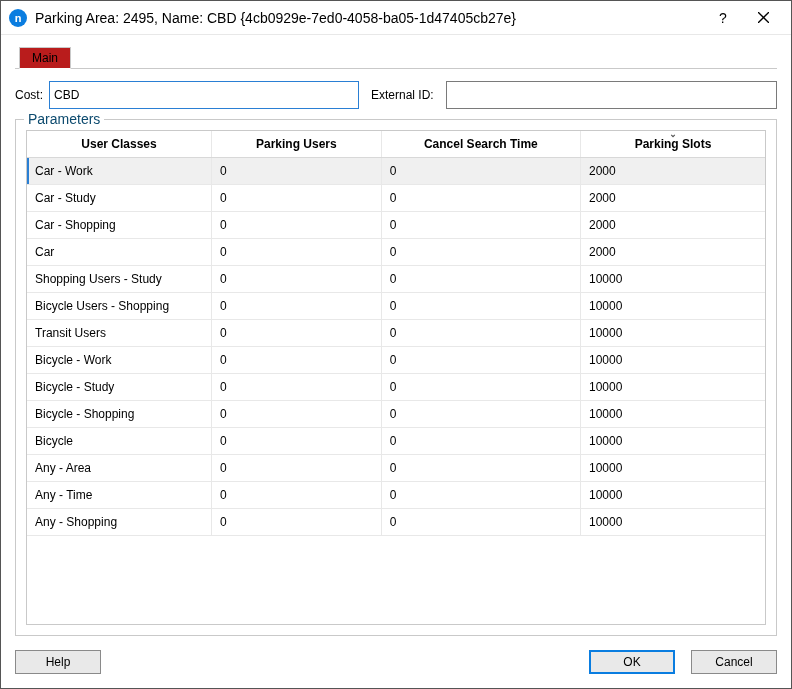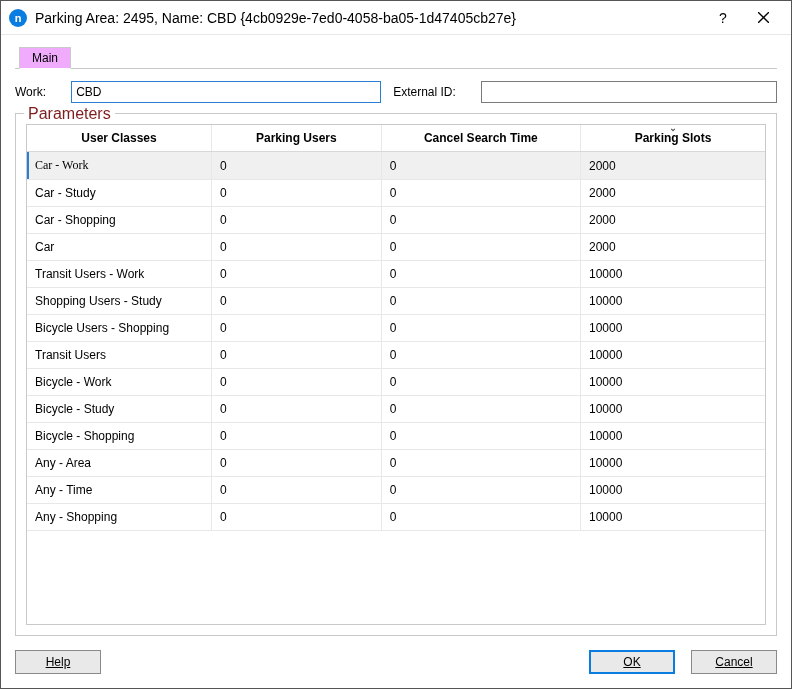--- a/index.html
+++ b/index.html
@@ -8,47 +8,47 @@
   .titlebar { height: 34px; display: flex; align-items: center; padding: 0 8px 0 8px; border-bottom: 1px solid #e8e8e8; }
   .titlebar .app-icon { width: 18px; height: 18px; border-radius: 50%; background: #0a7de0; color: #fff; font-size: 11px; font-weight: bold; display: flex; align-items: center; justify-content: center; margin-right: 8px; }
   .titlebar .title { flex: 0 0 auto; font-size: 14px; }
   .titlebar .spacer { flex: 1; }
   .titlebar .ctrl { width: 40px; height: 32px; display: flex; align-items: center; justify-content: center; font-size: 14px; }
   .titlebar .ctrl.help { font-weight: normal; }
   .titlebar .ctrl.close svg { width: 11px; height: 11px; }
 
   .content { flex: 1; padding: 10px 14px 0 14px; display: flex; flex-direction: column; }
   .tabstrip { display: flex; align-items: flex-end; height: 24px; border-bottom: 1px solid #c9c9c9; }
-  .tab { border: 1px solid #c9c9c9; border-bottom: 1px solid #fff; background: #f0abfc; padding: 3px 12px; margin-left: 4px; margin-bottom: -1px; font-size: 12px; }
+  .tab { border: 1px solid #c9c9c9; border-bottom: 1px solid #fff; background: #b91c1c; padding: 3px 12px; margin-left: 4px; margin-bottom: -1px; font-size: 12px; }
 
   .form-row { display: flex; align-items: center; margin: 12px 0 10px 0; font-size: 12px; }
   .form-row label { margin-right: 6px; }
-  .form-row input[type="text"] { height: 22px; border: 1px solid #7a7a7a; padding: 1px 4px; font-size: 12px; font-family: inherit; margin-left: 19px; }
+  .form-row input[type="text"] { height: 28px; border: 1px solid #7a7a7a; padding: 1px 4px; font-size: 12px; font-family: inherit; }
   .name-field { width: 310px; border-color: #2a7fd4 !important; outline: 1px solid #2a7fd4; outline-offset: -1px; }
   .ext-field { flex: 1; margin-left: 6px; }
 
   .fieldset { border: 1px solid #c9c9c9; margin: 0; padding: 10px; position: relative; flex: 1; display: flex; flex-direction: column; }
-  .fieldset .legend { position: absolute; top: -9px; left: 8px; background: #fff; padding: 0 4px; font-size: 16px; color: #7f1d1d; }
+  .fieldset .legend { position: absolute; top: -9px; left: 8px; background: #fff; padding: 0 4px; font-size: 14px; color: #0c4a6e; }
 
   .table-wrap { border: 1px solid #c9c9c9; flex: 1; overflow: hidden; }
   table { width: 100%; border-collapse: collapse; table-layout: fixed; }
   thead th { background: #fff; font-weight: bold; text-align: center; font-size: 12px; border-bottom: 1px solid #d8d8d8; border-right: 1px solid #e8e8e8; padding: 6px 4px; position: relative; }
   thead th:last-child { border-right: none; }
   .sort-indicator { position: absolute; top: -2px; left: 50%; transform: translateX(-50%); font-size: 9px; color: #555; }
   tbody td { border-bottom: 1px solid #e8e8e8; border-right: 1px solid #e8e8e8; padding: 6px 8px; font-size: 12px; white-space: nowrap; overflow: hidden; text-overflow: ellipsis; }
   tbody td:last-child { border-right: none; }
   tbody tr.selected td { background: #f0f0f0; }
-  tbody tr.selected td:first-child { box-shadow: inset 2px 0 0 #2a7fd4; font-family: Liberation Serif, serif; }
+  tbody tr.selected td:first-child { box-shadow: inset 2px 0 0 #2a7fd4; }
 
   col.c1 { width: 25%; }
   col.c2 { width: 23%; }
   col.c3 { width: 27%; }
   col.c4 { width: 25%; }
 
-  .footer { height: 52px; display: flex; align-items: center; padding: 0 14px; text-decoration: underline; }
+  .footer { height: 52px; display: flex; align-items: center; padding: 0 14px; }
   .footer .spacer { flex: 1; }
   .btn { width: 86px; height: 24px; border: 1px solid #8a8a8a; background: #e9e9e9; font-size: 12px; font-family: inherit; cursor: pointer; margin-left: 16px; display: inline-flex; align-items: center; justify-content: center; }
   .btn.default { border: 1px solid #0a7de0; box-shadow: inset 0 0 0 1px #0a7de0; }
   .footer .btn.help { margin-left: 0; }
 </style>
 </head>
 <body>
 
 <div class="window">
 
@@ -65,21 +65,21 @@
     </div>
   </div>
 
   <div class="content">
 
     <div class="tabstrip">
       <div class="tab">Main</div>
     </div>
 
     <div class="form-row">
-      <label>Work:</label>
+      <label>Cost:</label>
       <input type="text" class="name-field" value="CBD" style="">
       <label style="margin-left:12px;">External ID:</label>
       <input type="text" class="ext-field" value="" style="">
     </div>
 
     <div class="fieldset">
       <span class="legend">Parameters</span>
       <div class="table-wrap">
         <table>
           <colgroup>
@@ -115,26 +115,20 @@
                 <td>0</td>
                 <td>2000</td>
               </tr>
               <tr>
                 <td>Car</td>
                 <td>0</td>
                 <td>0</td>
                 <td>2000</td>
               </tr>
               <tr>
-                <td>Transit Users - Work</td>
-                <td>0</td>
-                <td>0</td>
-                <td>10000</td>
-              </tr>
-              <tr>
                 <td>Shopping Users - Study</td>
                 <td>0</td>
                 <td>0</td>
                 <td>10000</td>
               </tr>
               <tr>
                 <td>Bicycle Users - Shopping</td>
                 <td>0</td>
                 <td>0</td>
                 <td>10000</td>
@@ -152,20 +146,26 @@
                 <td>10000</td>
               </tr>
               <tr>
                 <td>Bicycle - Study</td>
                 <td>0</td>
                 <td>0</td>
                 <td>10000</td>
               </tr>
               <tr>
                 <td>Bicycle - Shopping</td>
+                <td>0</td>
+                <td>0</td>
+                <td>10000</td>
+              </tr>
+              <tr>
+                <td>Bicycle</td>
                 <td>0</td>
                 <td>0</td>
                 <td>10000</td>
               </tr>
               <tr>
                 <td>Any - Area</td>
                 <td>0</td>
                 <td>0</td>
                 <td>10000</td>
               </tr>

